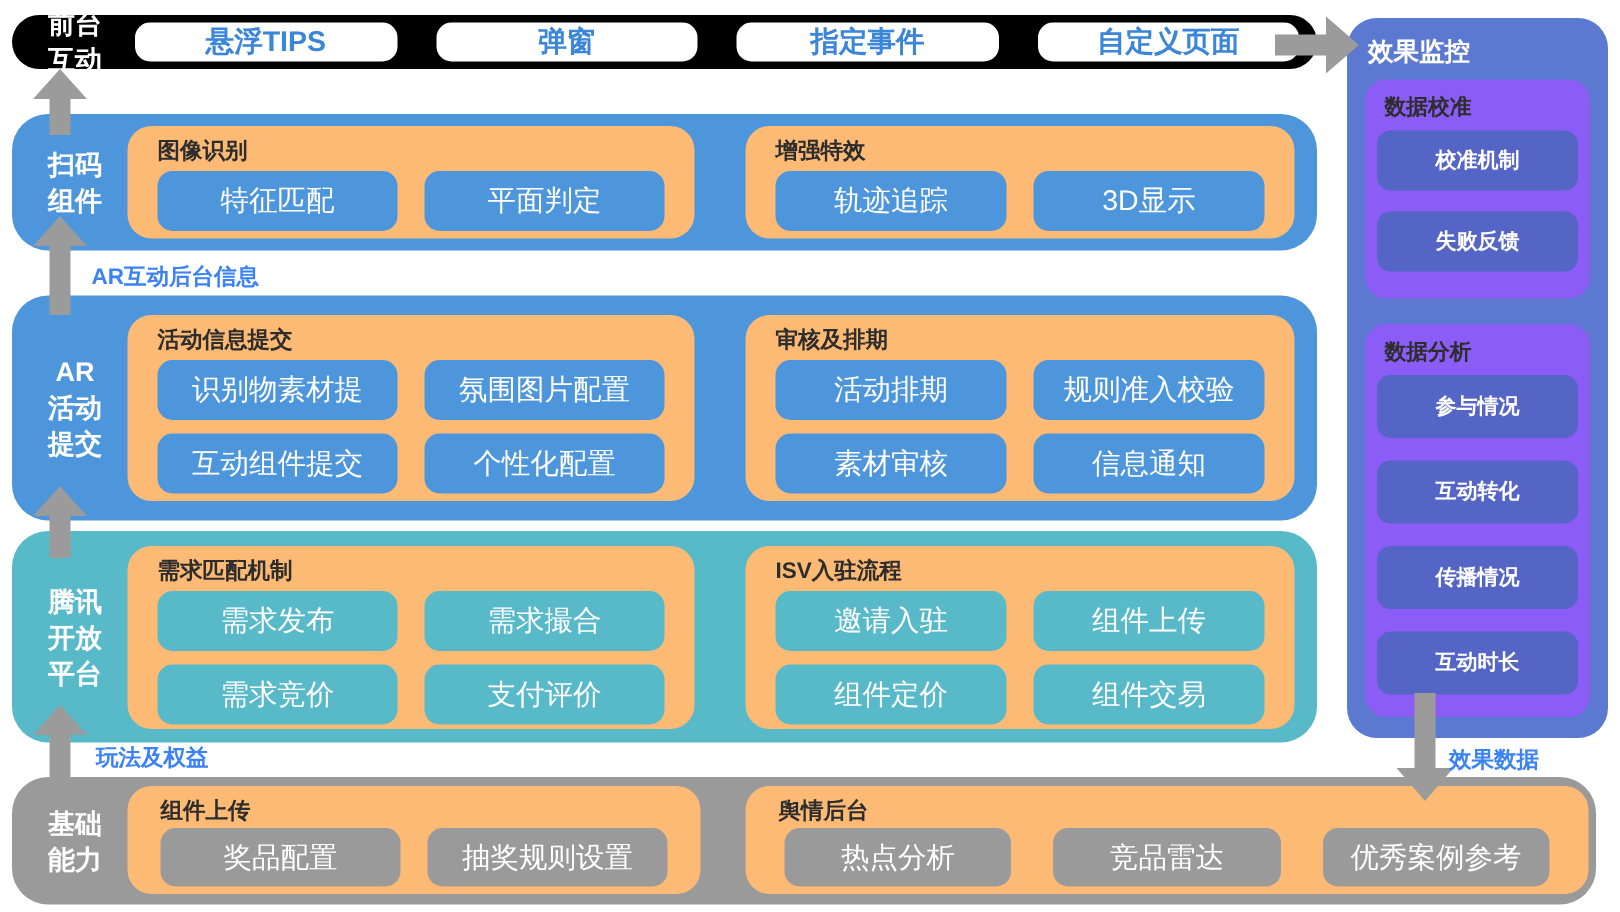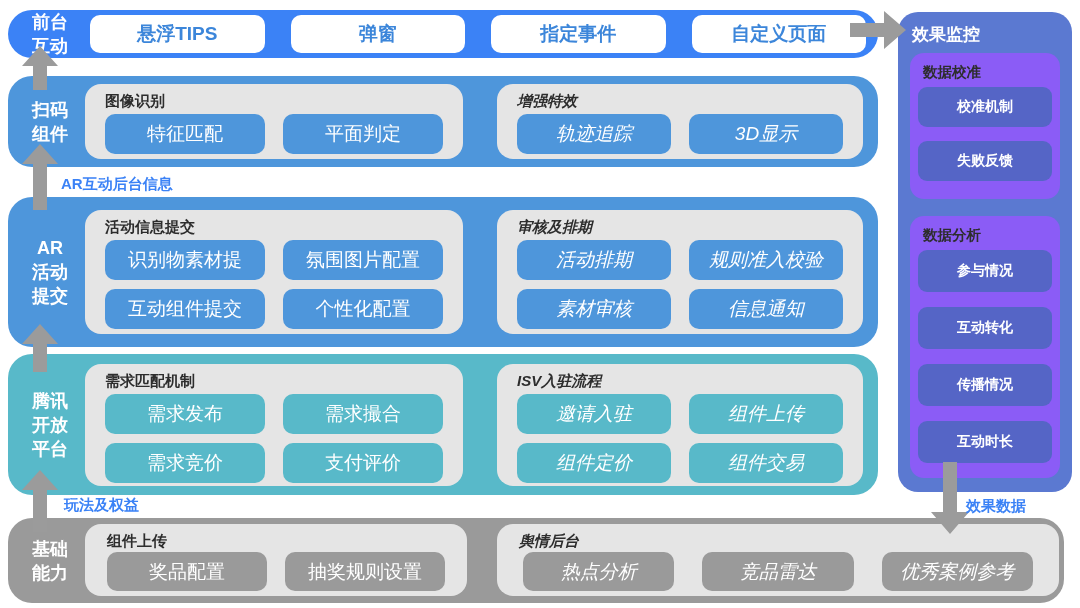--- a/index.html
+++ b/index.html
@@ -2,40 +2,40 @@
 <html><head>
 <meta charset="utf-8">
 <style>
   html,body{margin:0;padding:0;background:#ffffff;}
   .canvas{
     position:relative;width:1080px;height:608px;background:#ffffff;
     font-family:"Liberation Sans","DejaVu Sans",sans-serif;overflow:hidden;
   }
   
   .row{position:absolute;left:8px;width:870px;border-radius:24px;}
-  .row1{top:10px;height:48px;background:#3b82f6;}
+  .row1{top:10px;height:36px;background:#000000;}
   .row2{top:76px;height:91px;background:#4E96DB;}
   .row3{top:197px;height:150px;background:#4E96DB;}
   .row4{top:354px;height:141px;background:#58B9C9;}
   .row5{top:518px;height:85px;background:#9A9A9A;width:1056px;}
   .side-label{
     position:absolute;left:2px;width:80px;top:50%;transform:translateY(-50%);
     text-align:center;color:#fff;font-weight:700;font-size:18px;line-height:24px;
   }
   .side-label span{display:block;}
   
   .row1-pills{position:absolute;left:82px;right:12px;top:5px;bottom:5px;display:flex;gap:26px;}
   .toppill{
     flex:1;background:#ffffff;border-radius:10px;display:flex;align-items:center;justify-content:center;
     color:#3C86DA;font-size:19px;font-weight:600;
   }
   
-  .panel{position:absolute;background:#e5e5e5;border-radius:16px;padding:6px 20px 0;box-sizing:border-box;}
+  .panel{position:absolute;background:#fdba74;border-radius:16px;padding:6px 20px 0;box-sizing:border-box;}
   .panel-l{left:77px;width:378px;}
-  .panel-r{left:489px;width:366px;font-style:italic;}
+  .panel-r{left:489px;width:366px;}
   .row2 .panel{top:8px;height:75px;}
   .row3 .panel{top:13px;height:124px;}
   .row4 .panel{top:10px;height:122px;}
   .row5 .panel{top:6px;height:72px;padding:6px 22px 0;}
   .row5 .panel-l{width:382px;}
   .row5 .panel-r{width:562px;}
   .panel-title{font-size:15px;font-weight:700;color:#2d2d2d;height:24px;line-height:22px;}
   .row5 .panel-title{height:22px;}
   .pill-grid{display:grid;grid-template-columns:1fr 1fr;gap:9px 18px;}
   .grid-3{grid-template-columns:1fr 1fr 1fr;gap:9px 28px;padding:0 4px;}

